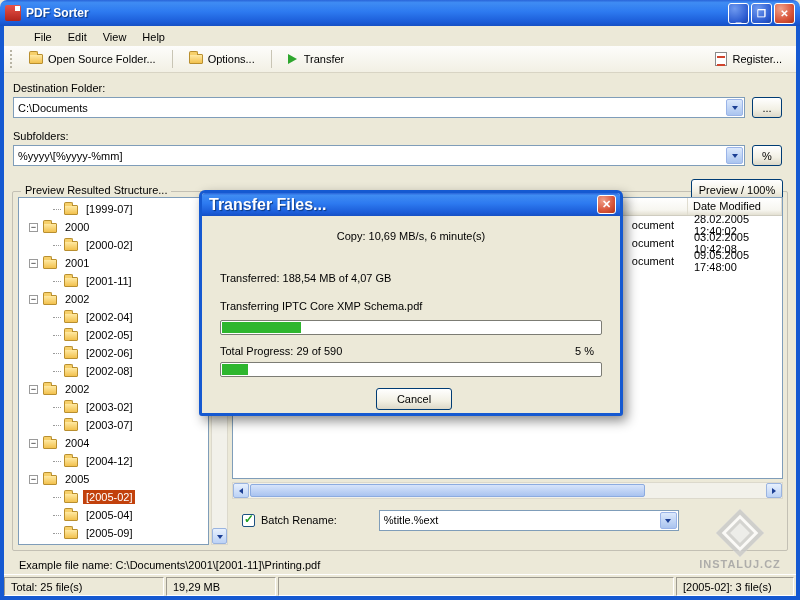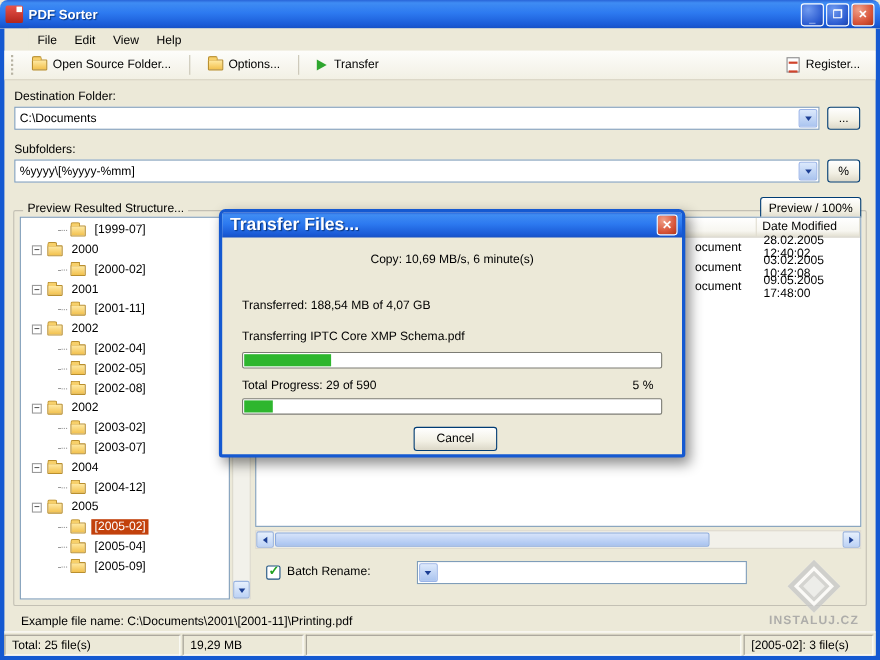--- a/index.html
+++ b/index.html
@@ -271,20 +271,25 @@
               <span class="tlabel">[2002-04]</span>
             </div>
             <div class="tree-row month">
               <span class="stub"></span>
               <span class="cssfolder"></span>
               <span class="tlabel">[2002-05]</span>
             </div>
             <div class="tree-row month">
               <span class="stub"></span>
               <span class="cssfolder"></span>
+              <span class="tlabel">[2002-06]</span>
+            </div>
+            <div class="tree-row month">
+              <span class="stub"></span>
+              <span class="cssfolder"></span>
               <span class="tlabel">[2002-08]</span>
             </div>
             <div class="tree-row year">
               <span class="expander">−</span>
               <span class="cssfolder"></span>
               <span class="tlabel">2002</span>
             </div>
             <div class="tree-row month">
               <span class="stub"></span>
               <span class="cssfolder"></span>
@@ -369,20 +374,21 @@
               <div class="tri-right"></div>
             </div>
         </div>
 
         <div class="batch-row">
           <div class="checkbox">
             <span class="check" id="batch-check" style="display: inline;">✓</span>
           </div>
           <span>Batch Rename:</span>
           <div class="combo batch-combo">
+            <input value="%title.%ext" style="">
             <div class="combo-arrow-btn">
               <div class="tri-down"></div>
             </div>
           </div>
         </div>
       </div>
 
       <div class="example-line">Example file name:  C:\Documents\2001\[2001-11]\Printing.pdf</div>
 
       <div class="statusbar">

